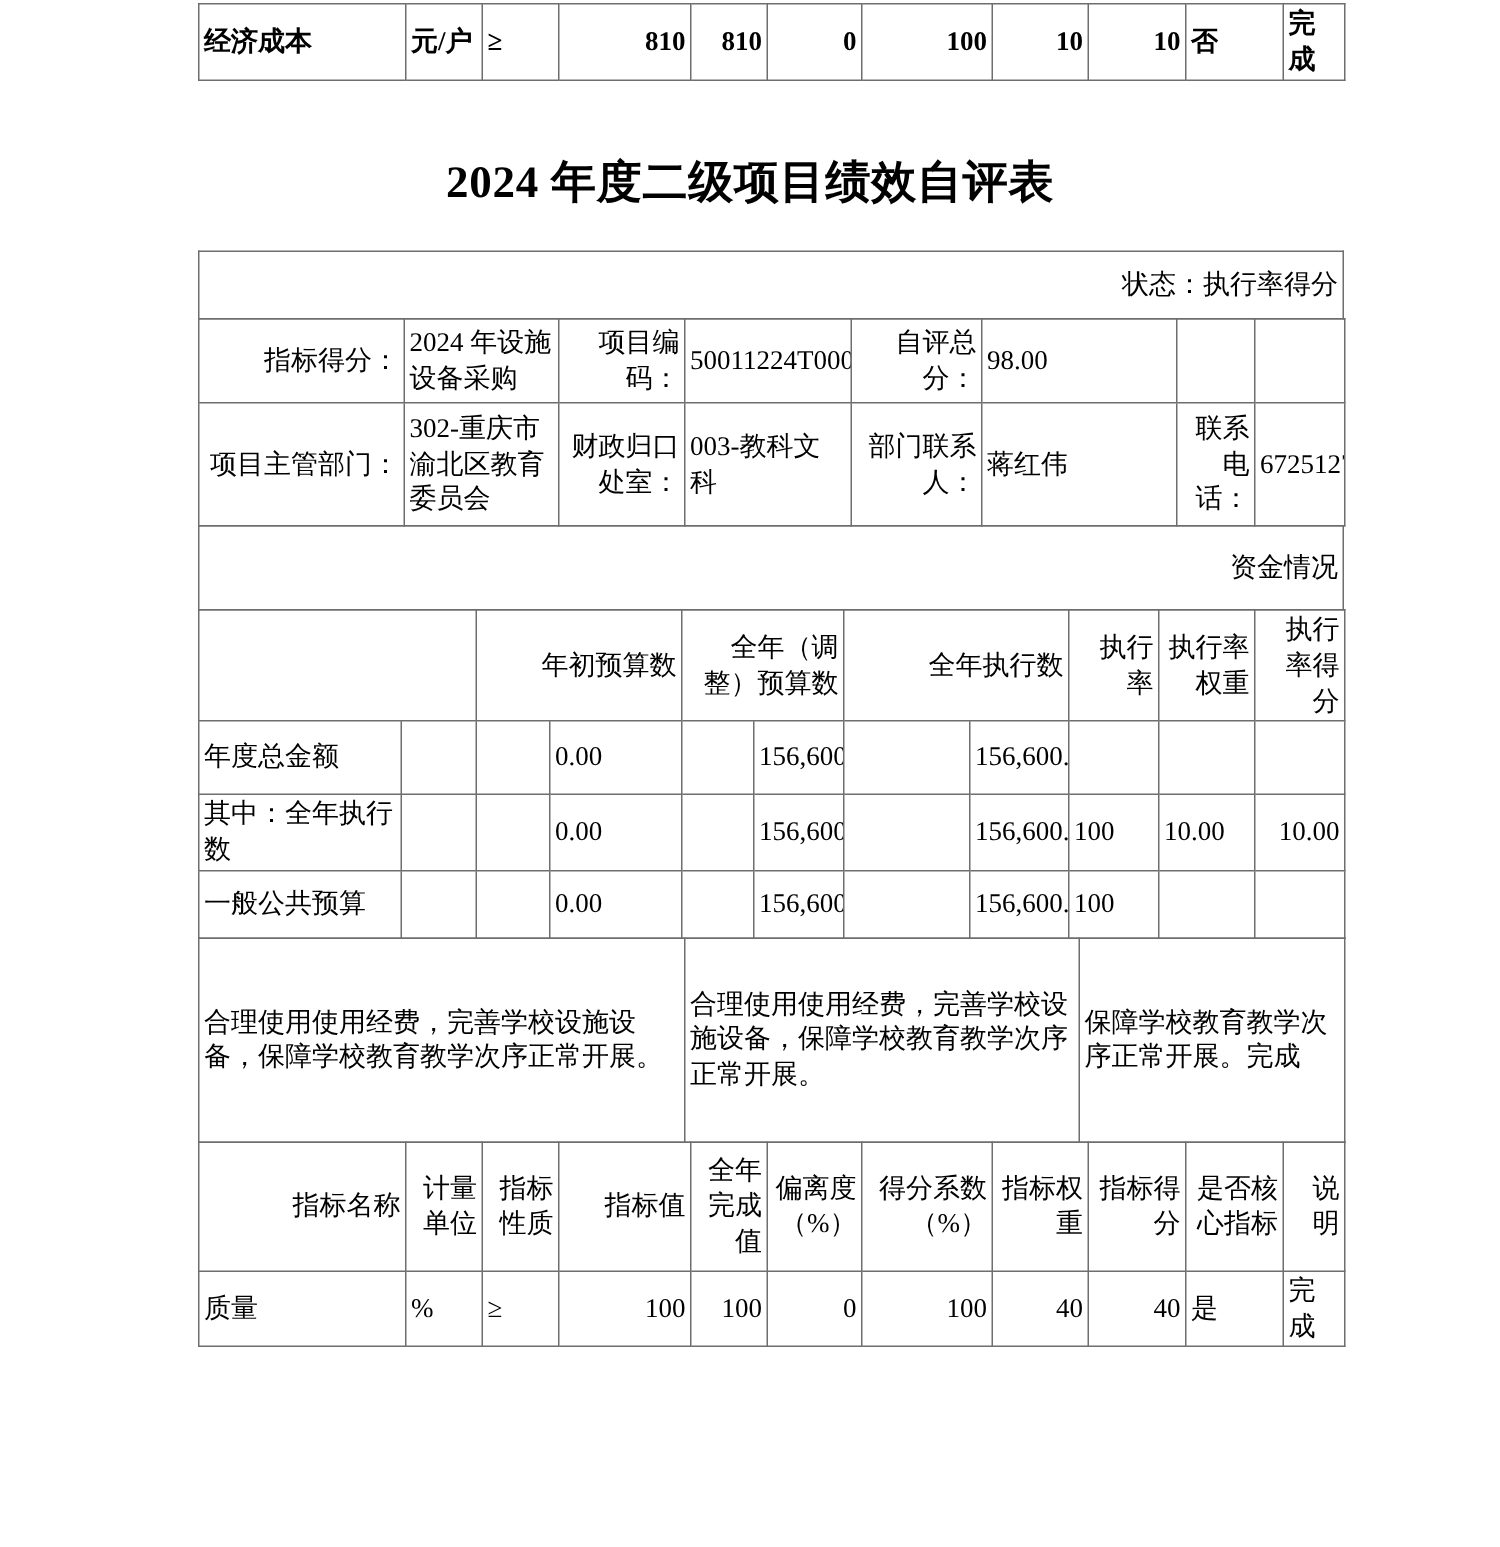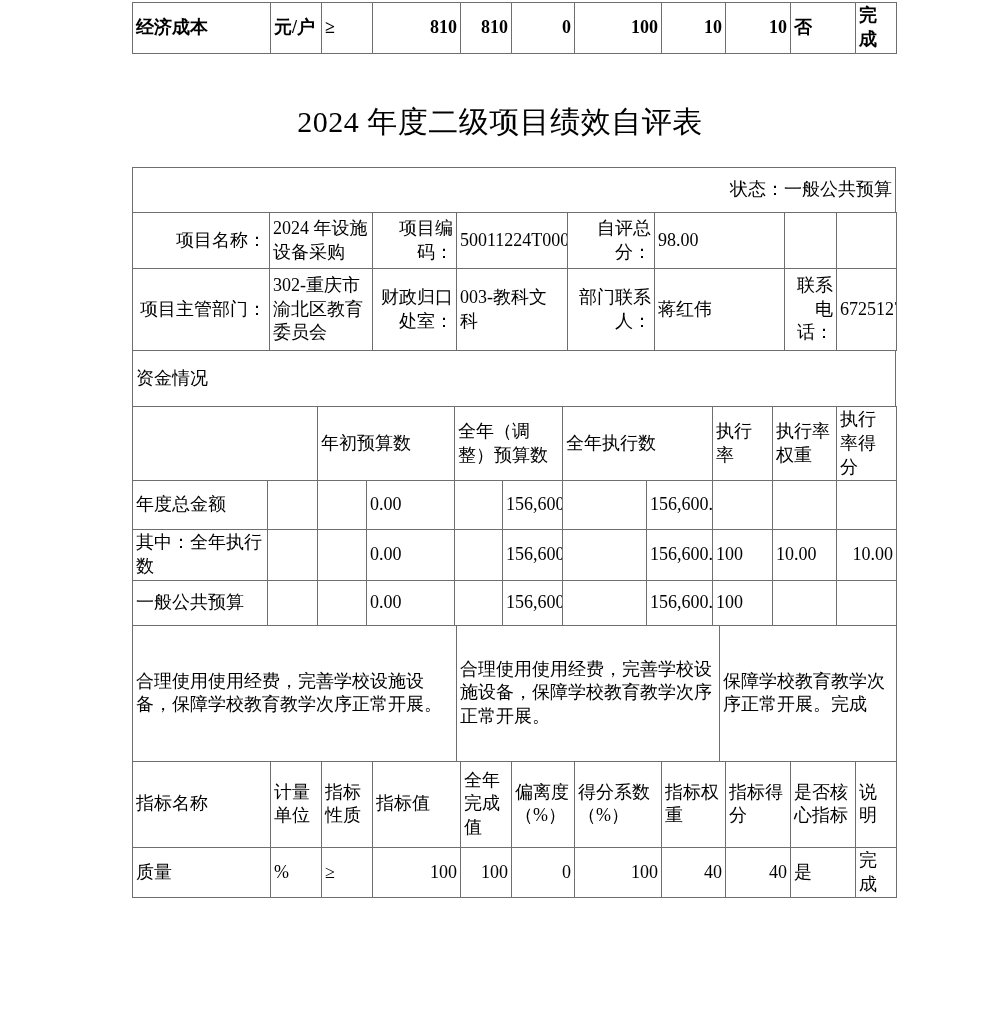--- a/index.html
+++ b/index.html
@@ -13,27 +13,27 @@
   .tbl td{
     border:1px solid #6e6e6e;
     padding:1px 3px;
     vertical-align:middle;
     overflow:hidden;
     word-break:normal;
   }
   .frag{position:absolute;left:132px;top:2px;font-weight:bold;}
   .title{
     position:absolute;left:0;top:100px;width:1000px;height:44px;
-    text-align:center;font-weight:normal;font-size:30px;line-height:44px;
+    text-align:center;font-weight:bold;font-size:30px;line-height:44px;
     letter-spacing:0.5px;
   }
   .doc{position:absolute;left:132px;top:167px;width:764px;}
   .doc .tbl + .tbl{margin-top:-1px;}
   .status-cell{text-align:right;padding-right:1px;}
-  .ctr{text-align:left;}
+  .ctr{text-align:right;}
   .lbl{text-align:right;padding:1px 6px;}
   .val{text-align:left;word-break:break-all;}
   .num{text-align:right;padding-right:2px;}
   .numl{text-align:left;word-break:break-all;padding-left:3px;}
   .goal-val{text-align:left;vertical-align:top;padding:2px 4px;word-break:break-all;}
 </style>
 </head>
 <body>
 
 <table class="tbl frag">
@@ -67,39 +67,39 @@
 </tbody>
   </table>
 
 <div class="title">2024 年度二级项目绩效自评表</div>
 
 <div class="doc">
 
   <table class="tbl">
     <tbody>
         <tr style="height:45px">
-      <td class="status-cell">状态：一般公共预算</td>
+      <td class="status-cell">状态：执行率得分</td>
     </tr>
   </tbody>
     </table>
 
   <table class="tbl">
     <colgroup>
       <col style="width:137px">
         <col style="width:103px">
         <col style="width:84px">
         <col style="width:111px">
       <col style="width:87px">
         <col style="width:130px">
         <col style="width:52px">
         <col style="width:60px">
     </colgroup>
     <tbody>
         <tr style="height:56px">
-      <td class="lbl">项目名称：</td>
+      <td class="lbl">指标得分：</td>
       <td class="val">2024 年设施设备采购</td>
       <td class="lbl">项目编码：</td>
       <td class="val">50011224T000004512961</td>
       <td class="lbl">自评总分：</td>
       <td class="val">98.00</td>
       <td class="val"></td>
       <td class="val"></td>
     </tr>
     <tr style="height:82px">
       <td class="lbl">项目主管部门：</td>

